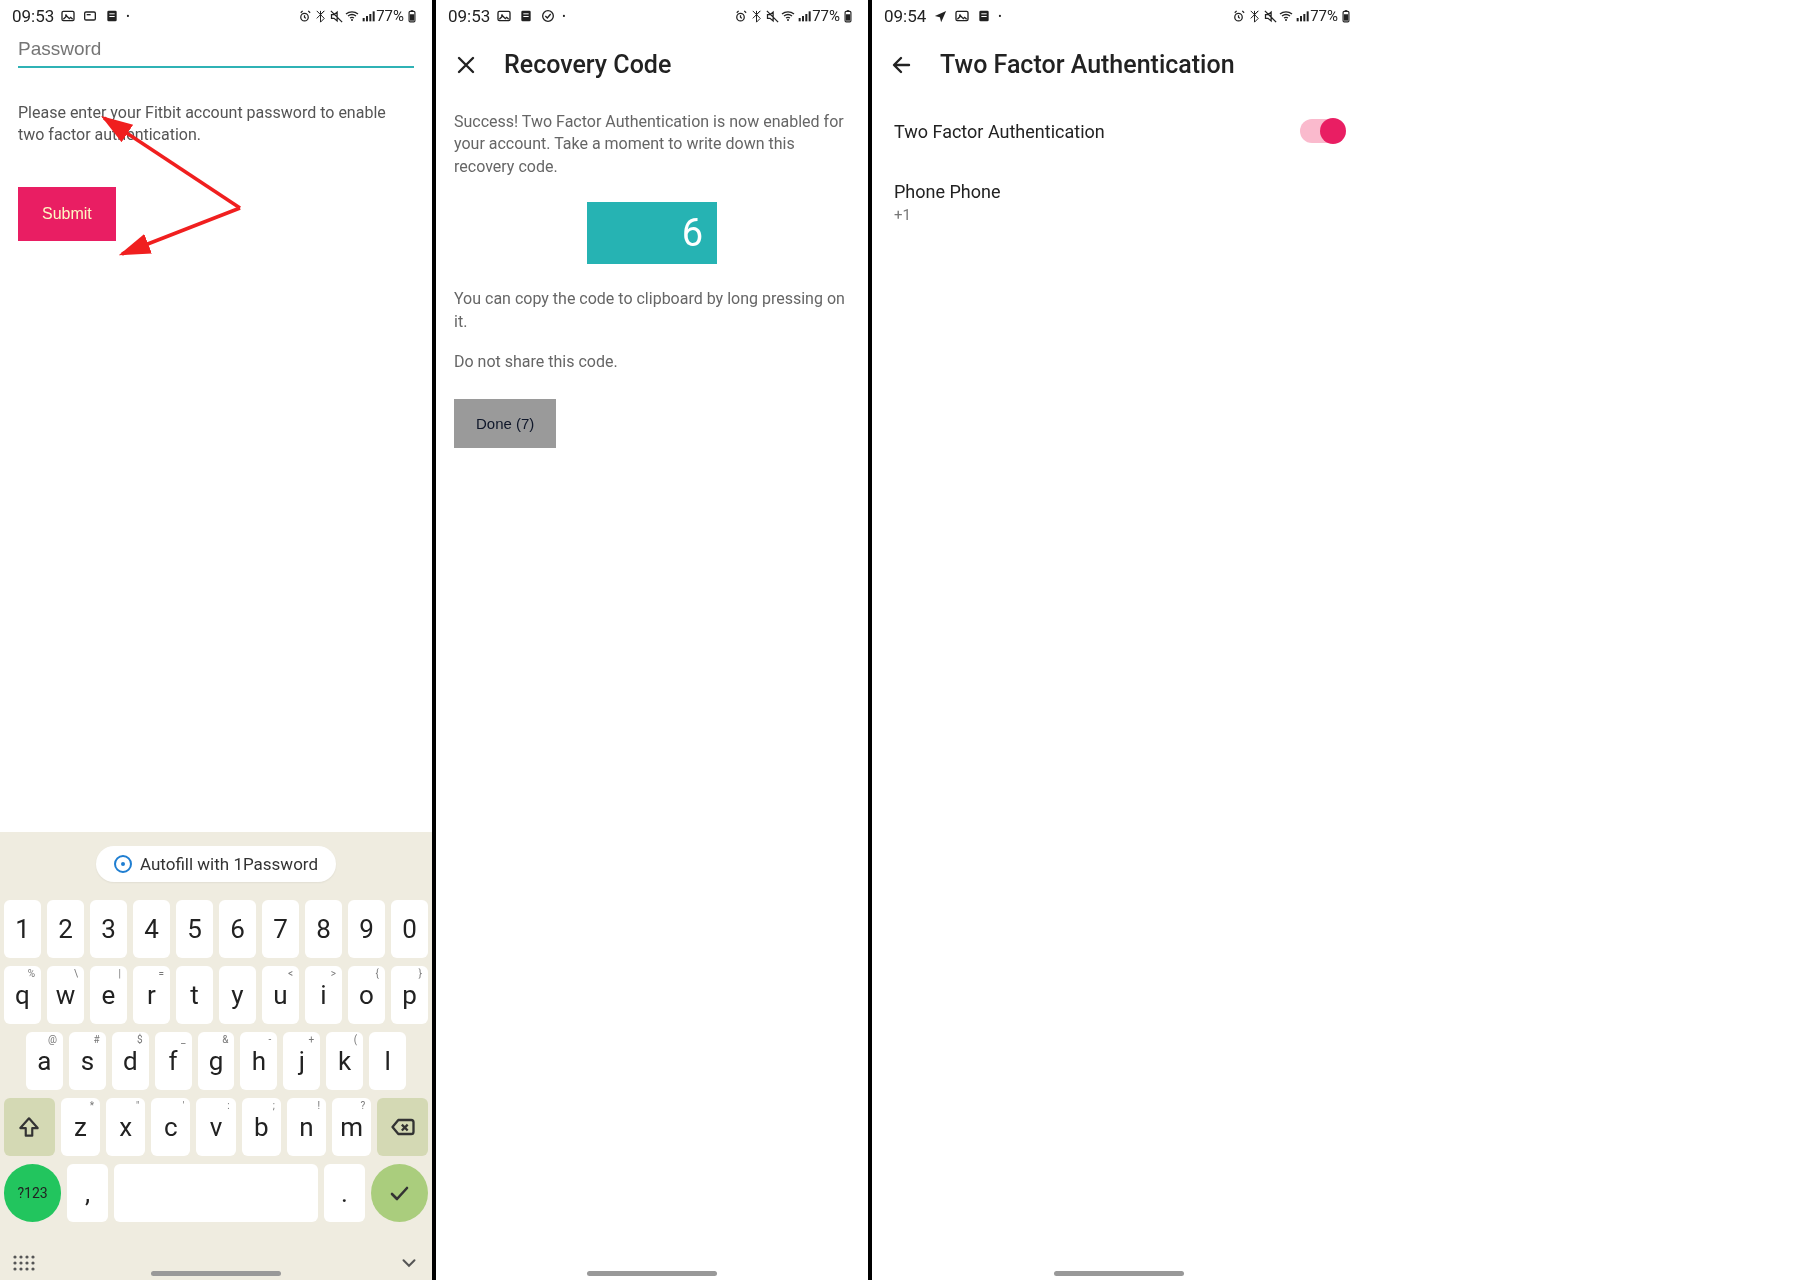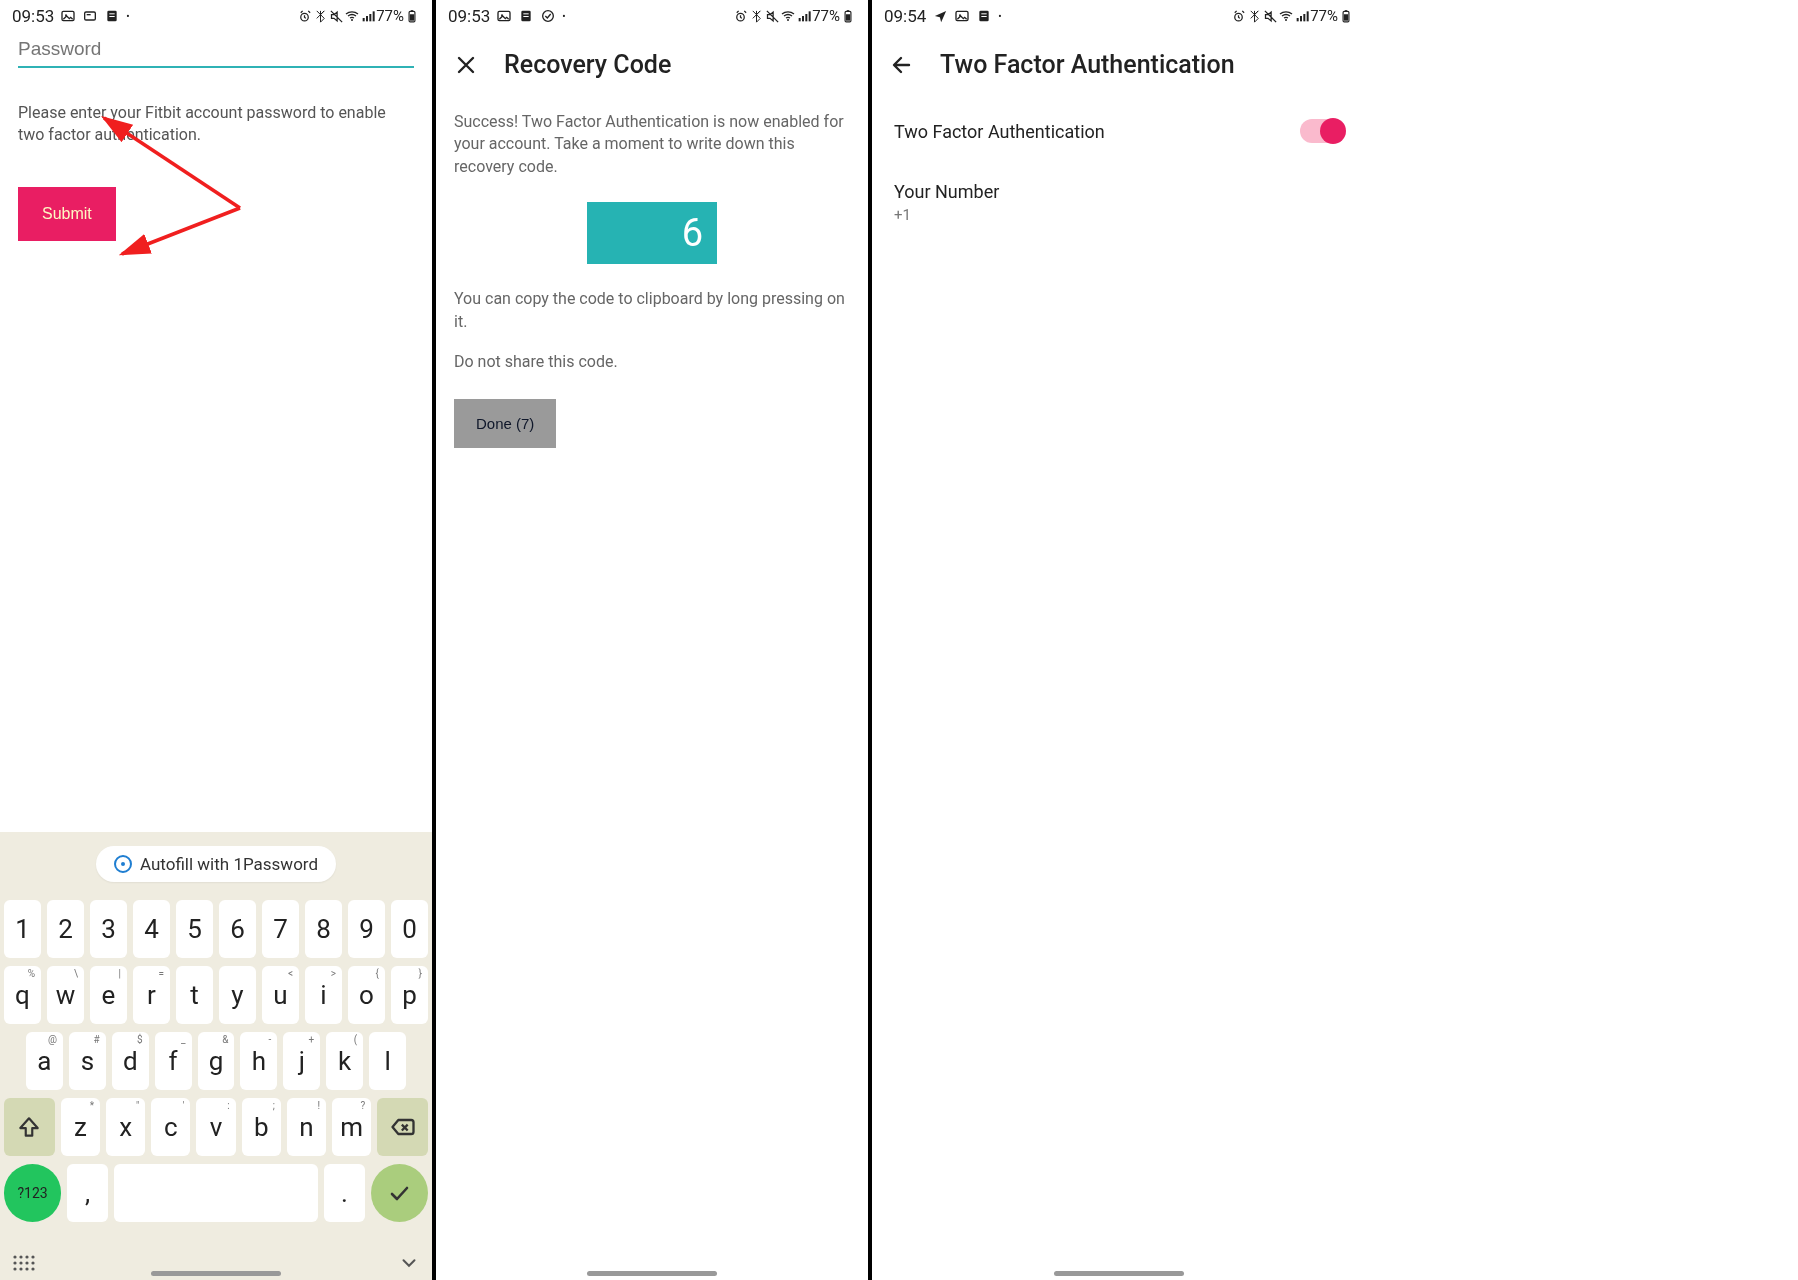--- a/index.html
+++ b/index.html
@@ -583,17 +583,17 @@
     </span>
     <span class="header-title">Two Factor Authentication</span>
   </div>
 
   <div class="s3-row">
     <span>Two Factor Authentication</span>
     <span class="toggle">
         <span class="knob"></span>
       </span>
   </div>
-  <div class="s3-sub">Your Number</div>
+  <div class="s3-sub">Phone Phone</div>
   <div class="s3-val">+1</div>
 
   <div class="nav-pill"></div>
 </div>
 
 </body></html>

